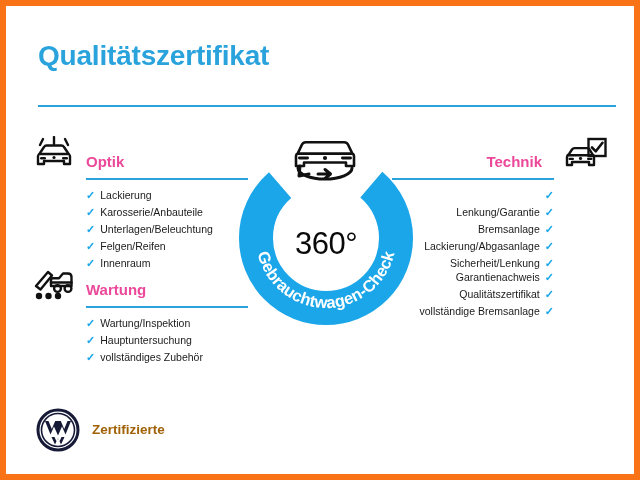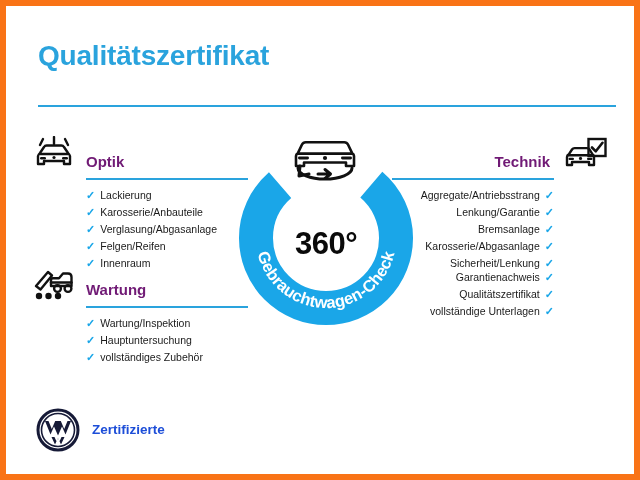--- a/index.html
+++ b/index.html
@@ -63,25 +63,25 @@
     justify-content: center;
   }
   .left .sec-icon  { left: 2px; }
   .right .sec-icon { right: 2px; }
 
   .sec-title {
     position: absolute;
     bottom: 10px;
     font-size: 15px;
     font-weight: bold;
-    color: #701a75;
+    color: #ec4899;
     white-space: nowrap;
   }
   .left .sec-title  { left: 60px; }
-  .right .sec-title { right: 64px; }
+  .right .sec-title { right: 72px; }
 
   .sec-rule {
     position: absolute;
     height: 2px;
     background: #2aa3dd;
     top: 44px;
   }
   .left .sec-rule  { left: 60px;  right: 0; }
   .right .sec-rule { right: 60px; left: 0; }
 
@@ -121,40 +121,40 @@
     width: 176px;
     height: 200px;
   }
   #badge .badge-label-360 {
     position: absolute;
     left: 0;
     right: 0;
     top: 100px;
     text-align: center;
     font-size: 31px;
-    font-weight: bold;
+    font-weight: normal;
     color: #0a0a0a;
     letter-spacing: -0.5px;
   }
 
   
   #footer {
     position: absolute;
     left: 30px;
     top: 402px;
     display: flex;
     align-items: center;
   }
   #footer .vw-mark { width: 44px; height: 44px; }
   #footer .vw-text {
     margin-left: 12px;
     font-size: 13.5px;
     font-weight: bold;
     line-height: 1.28;
-    color: #1d4ed8;
+    color: #a16207;
     white-space: nowrap;
   }
 </style>
 </head>
 <body>
 
 <div id="page">
 
   <div class="page-title">Qualitätszertifikat</div>
   <div class="title-rule"></div>
@@ -184,21 +184,21 @@
       <li>
           <span class="check">✓</span>
           <span>Lackierung</span>
         </li>
       <li>
           <span class="check">✓</span>
           <span>Karosserie/Anbauteile</span>
         </li>
       <li>
           <span class="check">✓</span>
-          <span>Verglasung/Abgasanlage</span>
+          <span>Unterlagen/Beleuchtung</span>
         </li>
       <li>
           <span class="check">✓</span>
           <span>Felgen/Reifen</span>
         </li>
       <li>
           <span class="check">✓</span>
           <span>Innenraum</span>
         </li>
     </ul>
@@ -252,54 +252,53 @@
           <rect x="24" y="21.8" width="5.5" height="2.3" rx="1.1" fill="#111"></rect>
           <rect x="25.5" y="3" width="17" height="17" fill="none" stroke="#111" stroke-width="2.4"></rect>
           <path d="M29 11.5 L32.8 15.3 L39.5 6.8" fill="none" stroke="#111" stroke-width="2.6" stroke-linecap="round" stroke-linejoin="round"></path>
         </svg>
       </div>
       <div class="sec-title">Technik</div>
       <div class="sec-rule"></div>
     </div>
     <ul class="sec-list">
       <li>
-          <span>Aggregate/Antriebsstrang</span>
           <span class="check">✓</span>
         </li>
       <li>
           <span>Lenkung/Garantie</span>
           <span class="check">✓</span>
         </li>
       <li>
           <span>Bremsanlage</span>
           <span class="check">✓</span>
         </li>
       <li>
-          <span>Karosserie/Abgasanlage</span>
+          <span>Lackierung/Abgasanlage</span>
           <span class="check">✓</span>
         </li>
       <li>
           <span>Sicherheit/Lenkung</span>
           <span class="check">✓</span>
         </li>
     </ul>
   </div>
 
   <div class="section right sec-garantie">
     <ul class="sec-list">
       <li>
           <span>Garantienachweis</span>
           <span class="check">✓</span>
         </li>
       <li>
           <span>Qualitätszertifikat</span>
           <span class="check">✓</span>
         </li>
       <li>
-          <span>vollständige Unterlagen</span>
+          <span>vollständige Bremsanlage</span>
           <span class="check">✓</span>
         </li>
     </ul>
   </div>
 
   <div id="badge">
     <svg width="176" height="200" viewBox="0 0 176 200">
       <defs>
         <path id="arcpath" d="M 18 112 A 70 70 0 1 0 158 112" fill="none"></path>
       </defs>

